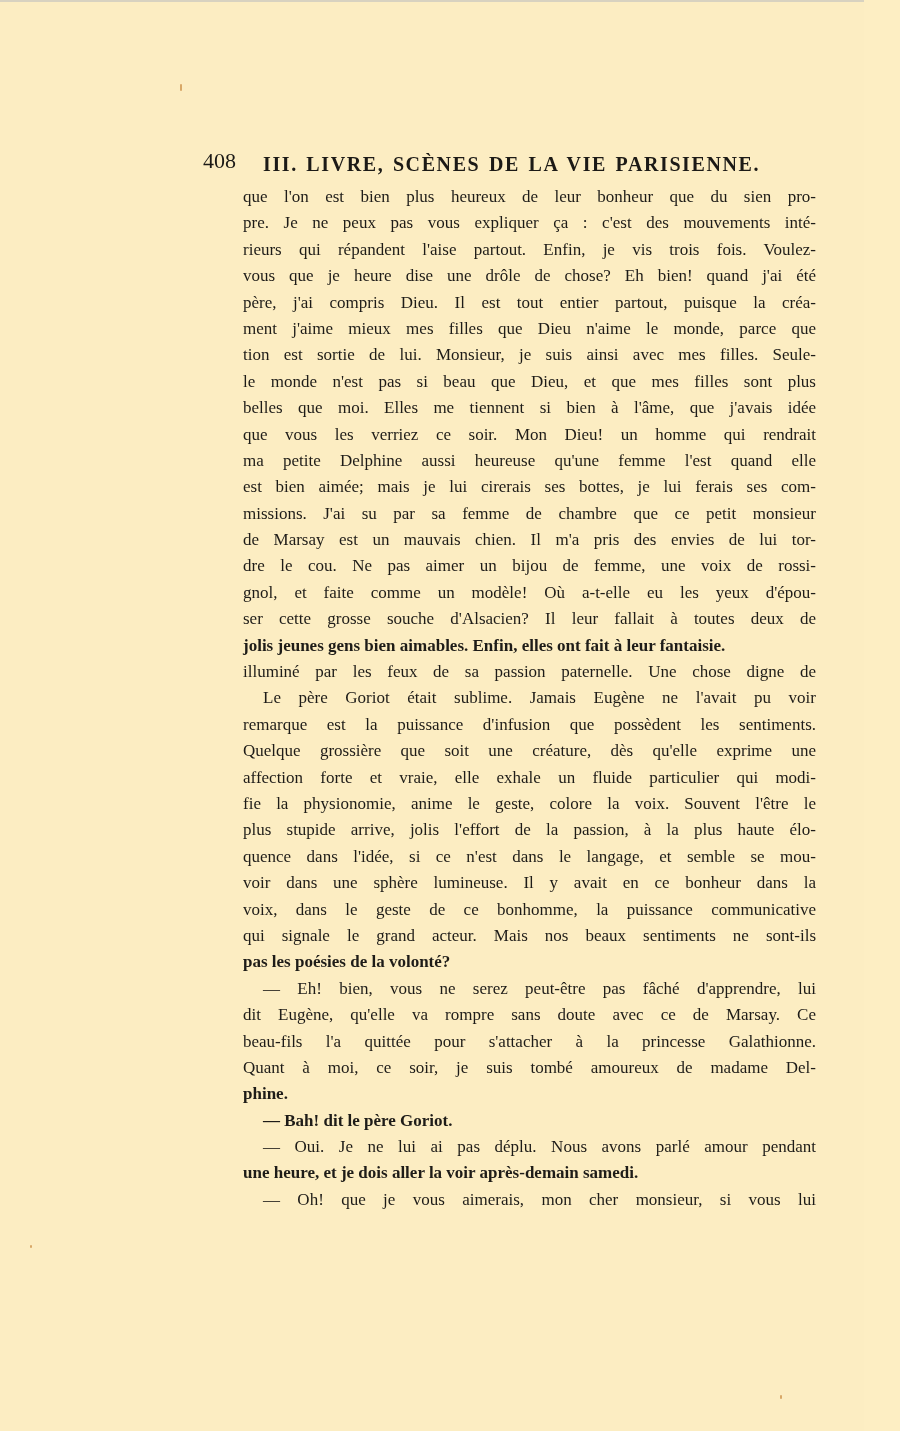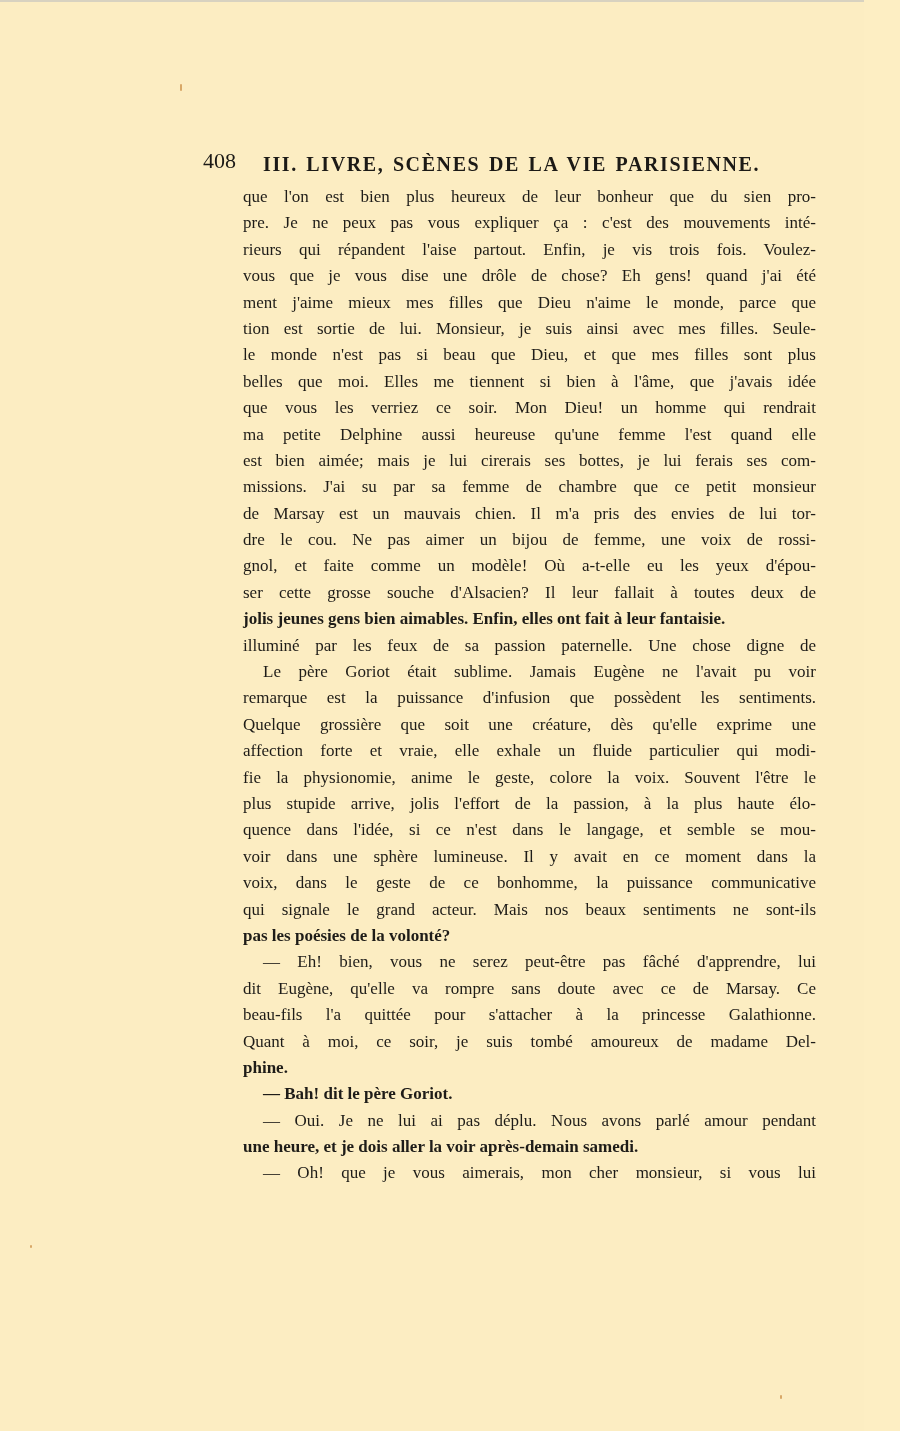--- a/index.html
+++ b/index.html
@@ -86,21 +86,22 @@
 <div class="page">
   <div class="header">
     <span class="page-number">408</span>
     <span class="running-head">III. LIVRE, SCÈNES DE LA VIE PARISIENNE.</span>
   </div>
 
   <div class="body-text" id="body-text">
       <span class="line">que l'on est bien plus heureux de leur bonheur que du sien pro-</span>
       <span class="line">pre. Je ne peux pas vous expliquer ça : c'est des mouvements inté-</span>
       <span class="line">rieurs qui répandent l'aise partout. Enfin, je vis trois fois. Voulez-</span>
-      <span class="line">vous que je vous dise une drôle de chose? Eh gens! quand j'ai été</span>
+      <span class="line">vous que je heure dise une drôle de chose? Eh bien! quand j'ai été</span>
+      <span class="line">père, j'ai compris Dieu. Il est tout entier partout, puisque la créa-</span>
       <span class="line">ment j'aime mieux mes filles que Dieu n'aime le monde, parce que</span>
       <span class="line">tion est sortie de lui. Monsieur, je suis ainsi avec mes filles. Seule-</span>
       <span class="line">le monde n'est pas si beau que Dieu, et que mes filles sont plus</span>
       <span class="line">belles que moi. Elles me tiennent si bien à l'âme, que j'avais idée</span>
       <span class="line">que vous les verriez ce soir. Mon Dieu! un homme qui rendrait</span>
       <span class="line">ma petite Delphine aussi heureuse qu'une femme l'est quand elle</span>
       <span class="line">est bien aimée; mais je lui cirerais ses bottes, je lui ferais ses com-</span>
       <span class="line">missions. J'ai su par sa femme de chambre que ce petit monsieur</span>
       <span class="line">de Marsay est un mauvais chien. Il m'a pris des envies de lui tor-</span>
       <span class="line">dre le cou. Ne pas aimer un bijou de femme, une voix de rossi-</span>
@@ -108,21 +109,21 @@
       <span class="line">ser cette grosse souche d'Alsacien? Il leur fallait à toutes deux de</span>
       <span class="line last">jolis jeunes gens bien aimables. Enfin, elles ont fait à leur fantaisie.</span>
       <span class="line">illuminé par les feux de sa passion paternelle. Une chose digne de</span>
       <span class="line indent">Le père Goriot était sublime. Jamais Eugène ne l'avait pu voir</span>
       <span class="line">remarque est la puissance d'infusion que possèdent les sentiments.</span>
       <span class="line">Quelque grossière que soit une créature, dès qu'elle exprime une</span>
       <span class="line">affection forte et vraie, elle exhale un fluide particulier qui modi-</span>
       <span class="line">fie la physionomie, anime le geste, colore la voix. Souvent l'être le</span>
       <span class="line">plus stupide arrive, jolis l'effort de la passion, à la plus haute élo-</span>
       <span class="line">quence dans l'idée, si ce n'est dans le langage, et semble se mou-</span>
-      <span class="line">voir dans une sphère lumineuse. Il y avait en ce moment dans la</span>
+      <span class="line">voir dans une sphère lumineuse. Il y avait en ce bonheur dans la</span>
       <span class="line">voix, dans le geste de ce bonhomme, la puissance communicative</span>
       <span class="line">qui signale le grand acteur. Mais nos beaux sentiments ne sont-ils</span>
       <span class="line last">pas les poésies de la volonté?</span>
       <span class="line indent">— Eh! bien, vous ne serez peut-être pas fâché d'apprendre, lui</span>
       <span class="line">dit Eugène, qu'elle va rompre sans doute avec ce de Marsay. Ce</span>
       <span class="line">beau-fils l'a quittée pour s'attacher à la princesse Galathionne.</span>
       <span class="line">Quant à moi, ce soir, je suis tombé amoureux de madame Del-</span>
       <span class="line last">phine.</span>
       <span class="line indent last">— Bah! dit le père Goriot.</span>
       <span class="line indent">— Oui. Je ne lui ai pas déplu. Nous avons parlé amour pendant</span>

